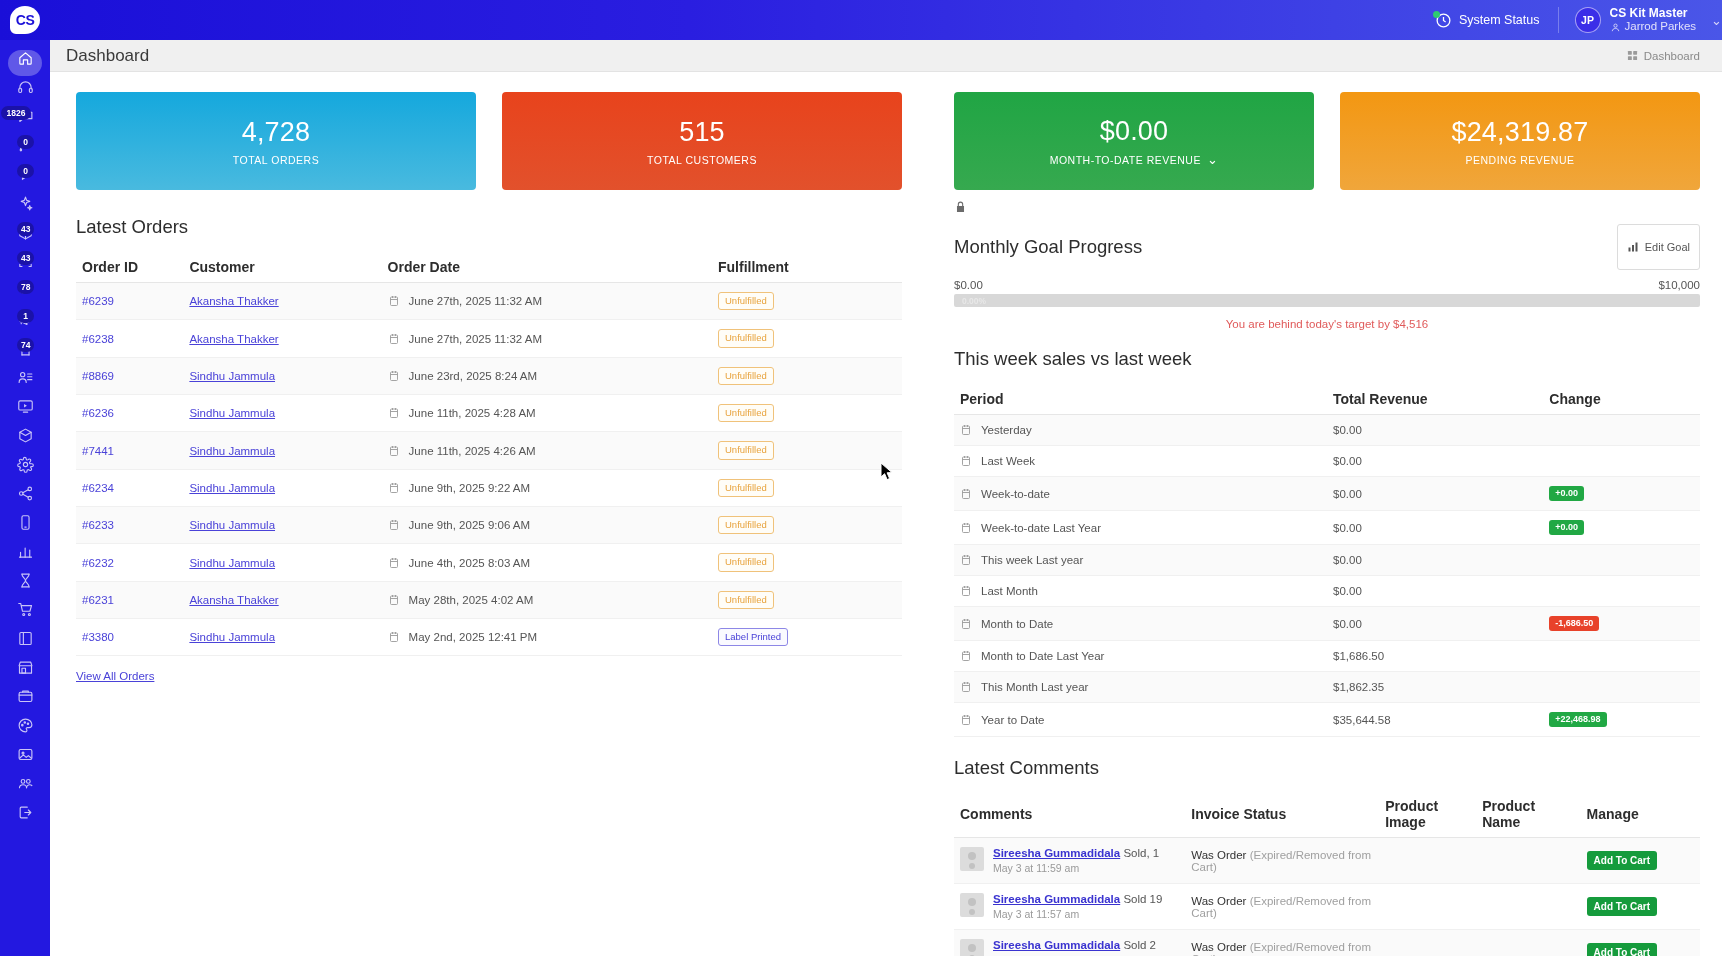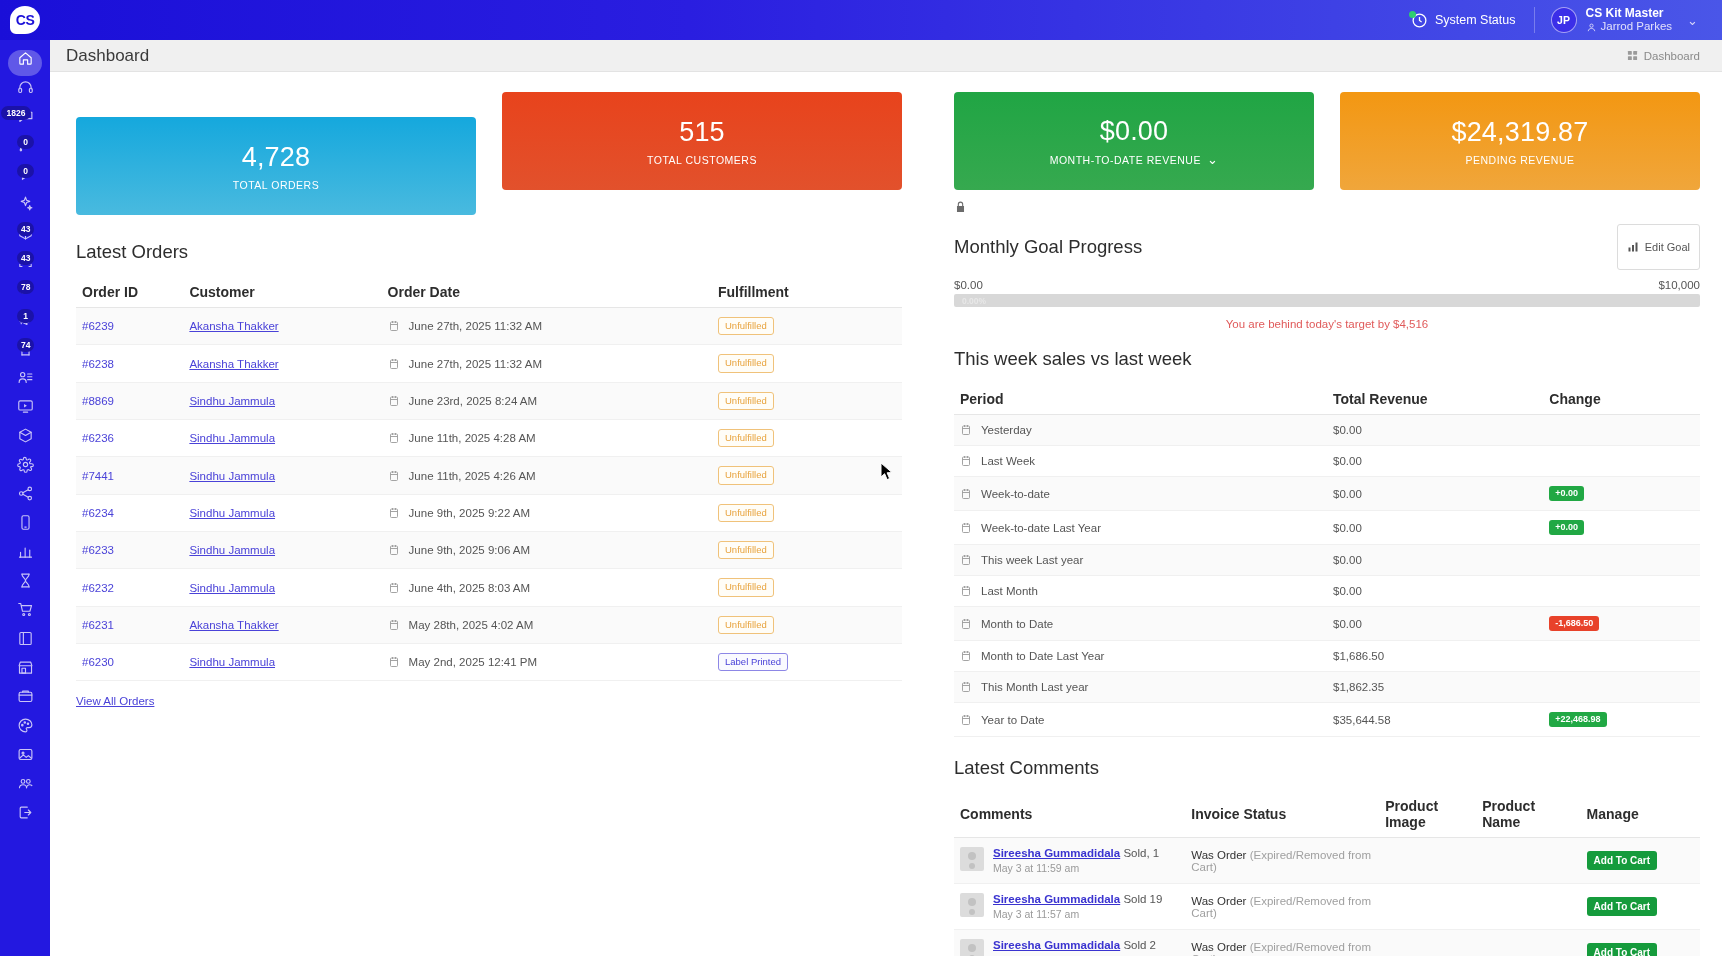--- a/index.html
+++ b/index.html
@@ -16,21 +16,21 @@
     background: linear-gradient(90deg, #1a0fd8 0%, #2a1ee0 40%, #4a56e8 100%);
     display: flex; align-items: center; position: relative; z-index: 30;
   }
   .logo-slot { width: 50px; display: flex; align-items: center; justify-content: center; }
   .logo-badge {
     width: 30px; height: 28px; background: #ffffff; border-radius: 50% 50% 50% 6px;
     display: flex; align-items: center; justify-content: center;
     font-size: 14px; font-weight: 700; color: #1a0fd8; letter-spacing: -0.5px;
   }
   .topbar-spacer { flex: 1; }
-  .topbar-right { display: flex; align-items: center; gap: 0; padding-right: 24px; }
+  .topbar-right { display: flex; align-items: center; gap: 0; padding-right: 0; }
   .sys-status {
     display: flex; align-items: center; gap: 7px;
     color: #ffffff; font-size: 12.5px; padding: 0 18px 0 0;
     border-right: 1px solid rgba(255,255,255,0.28); height: 26px;
   }
   .sys-status-icon { position: relative; width: 17px; height: 17px; display:block; }
   .sys-status-icon .dot {
     position: absolute; top: -1px; left: -2px; width: 7px; height: 7px;
     background: #2ecc71; border-radius: 50%;
   }
@@ -95,21 +95,21 @@
 
   
   .stats-row { display: flex; gap: 26px; }
   .stat-card {
     flex: 1; height: 98px; border-radius: 4px;
     display: flex; flex-direction: column; align-items: center; justify-content: center;
     color: #ffffff; gap: 6px;
   }
   .stat-value { font-size: 27px; font-weight: 400; letter-spacing: 0.2px; }
   .stat-label { font-size: 10.5px; letter-spacing: 0.5px; display:flex; align-items:center; gap:6px; }
-  .stat-blue   { background: linear-gradient(180deg,#15a8dd 0%, #49badf 100%); margin-top: 25px; }
+  .stat-blue   { background: linear-gradient(180deg,#15a8dd 0%, #49badf 100%); }
   .stat-red    { background: linear-gradient(180deg,#e8431c 0%, #e2512c 100%); }
   .stat-green  { background: linear-gradient(180deg,#20a544 0%, #36a94f 100%); }
   .stat-orange { background: linear-gradient(180deg,#f39712 0%, #f0a63b 100%); }
 
   .right-stats { display: flex; gap: 26px; padding-left: 26px; }
 
   
   .section-title { font-size: 18.5px; color: #2d2d2d; font-weight: 400; }
   h2.section-title { font-weight: 400; }
 
@@ -670,21 +670,21 @@
                       <rect x="5" y="4" width="14" height="17" rx="2"></rect>
                       <path d="M5 9h14"></path>
                       <path d="M9 2v4M15 2v4"></path>
                     </svg>
                     <span>May 28th, 2025 4:02 AM</span>
                   </span>
                 </td>
                 <td><span class="pill-badge pill-unfulfilled">Unfulfilled</span></td>
               </tr>
               <tr>
-                <td><a class="link" href="#">#6230</a></td>
+                <td><a class="link" href="#">#3380</a></td>
                 <td><a class="cust-link" href="#">Sindhu Jammula</a></td>
                 <td>
                   <span class="date-cell">
                     <svg class="cal-ico" width="12" height="12" viewBox="0 0 24 24" fill="none" stroke="#9a9a9a" stroke-width="1.8">
                       <rect x="5" y="4" width="14" height="17" rx="2"></rect>
                       <path d="M5 9h14"></path>
                       <path d="M9 2v4M15 2v4"></path>
                     </svg>
                     <span>May 2nd, 2025 12:41 PM</span>
                   </span>

